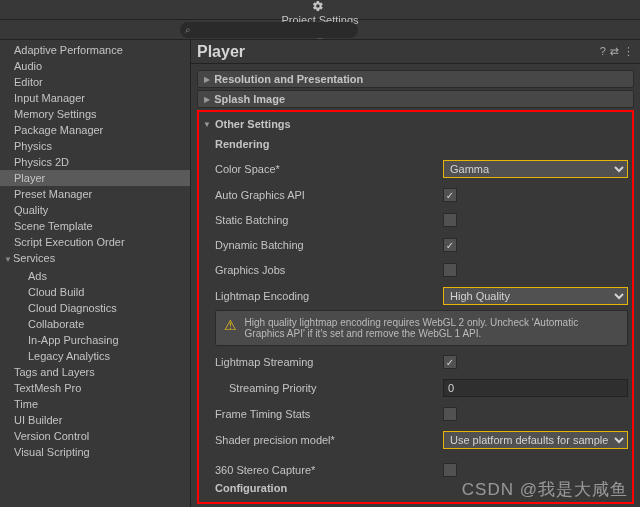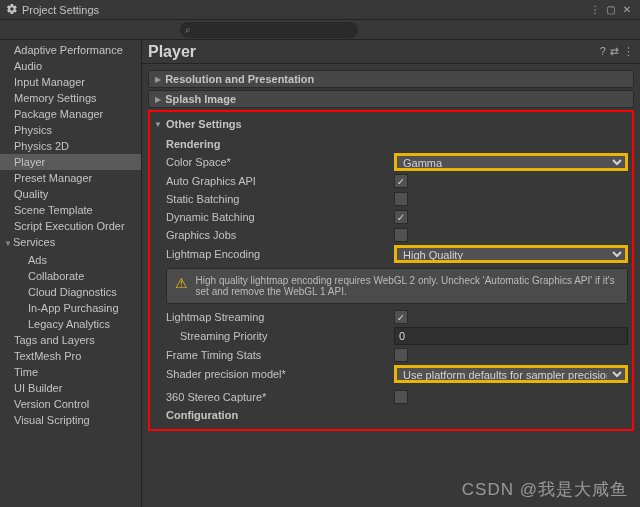--- a/index.html
+++ b/index.html
@@ -1,27 +1,27 @@
 <!DOCTYPE html>
 <html><head>
 <meta charset="utf-8">
 <style>
 * { box-sizing: border-box; margin: 0; padding: 0; font-family: Arial, sans-serif; }
 body { background: #383838; color: #c4c4c4; font-size: 11px; width: 640px; height: 507px; overflow: hidden; }
-.titlebar { background: #383838; height: 20px; display: flex; align-items: center; padding: 0 6px; border-bottom: 1px solid #222; }
+.titlebar { background: #383838; height: 20px; display: flex; align-items: center; padding: 0 6px; border-bottom: 1px solid #222; flex-direction: column; }
 .titlebar .gear { margin-right: 4px; }
 .titlebar .title { color: #c4c4c4; flex: 1; }
 .win-controls { display: flex; gap: 2px; }
 .win-controls span { width: 14px; height: 14px; display: flex; align-items: center; justify-content: center; color: #aaa; font-size: 10px; }
 .searchbar { background: #383838; height: 20px; display: flex; align-items: center; padding: 2px 2px 2px 180px; border-bottom: 1px solid #222; }
 .searchbar input { flex: 1; background: #2a2a2a; border: none; color: #c4c4c4; height: 16px; padding: 0 18px; border-radius: 8px; font-size: 11px; }
 .search-wrap { position: relative; flex: 1; }
 .search-wrap .mag { position: absolute; left: 5px; top: 2px; color: #888; font-size: 10px; }
 .main { display: flex; height: 467px; }
-.sidebar { width: 142px; background: #383838; border-right: 1px solid #222; overflow-y: auto; padding: 2px 0; }
+.sidebar { width: 191px; background: #383838; border-right: 1px solid #222; overflow-y: auto; padding: 2px 0; }
 .sidebar::-webkit-scrollbar { width: 12px; }
 .sidebar::-webkit-scrollbar-thumb { background: #5a5a5a; border-radius: 6px; }
 .sidebar::-webkit-scrollbar-track { background: #383838; }
 .sb-item { padding: 1px 4px 1px 14px; cursor: pointer; white-space: nowrap; line-height: 14px; }
 .sb-item.selected { background: #5a5a5a; }
 .sb-item.child { padding-left: 28px; }
 .sb-item .arrow { display: inline-block; width: 9px; margin-left: -10px; color: #888; font-size: 8px; }
 .content { flex: 1; background: #383838; display: flex; flex-direction: column; }
 .content-header { display: flex; align-items: center; padding: 2px 6px; height: 24px; border-bottom: 1px solid #222; }
 .content-header h1 { font-size: 16px; font-weight: bold; color: #d4d4d4; flex: 1; }
@@ -29,26 +29,26 @@
 .hdr-icons span { font-size: 11px; }
 .scroll-body { flex: 1; overflow-y: auto; padding: 4px 6px 4px 6px; }
 .scroll-body::-webkit-scrollbar { width: 12px; }
 .scroll-body::-webkit-scrollbar-thumb { background: #5a5a5a; border-radius: 6px; }
 .section-hdr { background: #474747; border: 1px solid #2a2a2a; padding: 2px 6px; margin: 2px 0; display: flex; align-items: center; cursor: pointer; border-radius: 2px; }
 .section-hdr .tri { font-size: 8px; margin-right: 4px; color: #999; }
 .section-hdr .lbl { font-weight: bold; color: #c4c4c4; }
 .redbox { border: 2px solid #f00; padding: 2px 4px 6px 4px; margin-top: 2px; }
 .redbox .section-hdr { background: transparent; border: none; padding: 2px 0; }
 .subhead { font-weight: bold; color: #c4c4c4; padding: 4px 0 2px 12px; }
-.row { display: flex; align-items: center; padding: 1px 0 1px 12px; min-height: 18px; }
+.row { display: flex; align-items: center; padding: 1px 0 1px 12px; min-height: 18px; margin-top: 7px; }
 .row .lbl { width: 228px; color: #c4c4c4; }
 .row .lbl.indent { padding-left: 14px; }
 .row .lbl.disabled { color: #7a7a7a; }
 .row .ctrl { flex: 1; }
-select { width: 100%; background: #515151; border: 3px solid #eab308; color: #d4d4d4; font-size: 11px; height: 18px; padding: 0 2px; }
+select { width: 100%; background: #515151; border: 1px solid #eab308; color: #d4d4d4; font-size: 11px; height: 18px; padding: 0 2px; }
 input[type=text].num { width: 100%; background: #2f2f2f; border: 1px solid #222; color: #d4d4d4; font-size: 11px; height: 18px; padding: 0 4px; }
 .chk { width: 14px; height: 14px; background: #515151; border: 1px solid #2a2a2a; display: flex; align-items: center; justify-content: center; color: #d4d4d4; font-size: 10px; }
 .warnbox { background: #4b4b4b; border: 1px solid #2a2a2a; margin: 4px 0 4px 12px; padding: 6px 8px; display: flex; gap: 8px; font-size: 10px; color: #bbb; border-radius: 2px; }
 .warnbox .warn-icon { color: #f5c518; font-size: 14px; flex-shrink: 0; }
 .disabled-val { color: #7a7a7a; font-size: 11px; padding-left: 2px; }
 .watermark { position: absolute; right: 12px; bottom: 6px; color: rgba(230,230,230,0.55); font-size: 17px; font-weight: 500; pointer-events: none; letter-spacing: 1px; }
 </style>
 </head>
 <body>
 
@@ -70,34 +70,36 @@
   <div class="search-wrap">
     <span class="mag">⌕</span>
     <input type="text" placeholder="" style="">
   </div>
 </div>
 
 <div class="main">
   <div class="sidebar" id="sidebar">
       <div class="sb-item"><span>Adaptive Performance</span></div>
       <div class="sb-item"><span>Audio</span></div>
+      <div class="sb-item"><span>Editor</span></div>
       <div class="sb-item"><span>Input Manager</span></div>
       <div class="sb-item"><span>Memory Settings</span></div>
       <div class="sb-item"><span>Package Manager</span></div>
       <div class="sb-item"><span>Physics</span></div>
       <div class="sb-item"><span>Physics 2D</span></div>
       <div class="sb-item selected"><span>Player</span></div>
       <div class="sb-item"><span>Preset Manager</span></div>
       <div class="sb-item"><span>Quality</span></div>
       <div class="sb-item"><span>Scene Template</span></div>
       <div class="sb-item"><span>Script Execution Order</span></div>
       <div class="sb-item"><span class="arrow">▼</span><span>Services</span></div>
       <div class="sb-item child"><span>Ads</span></div>
+      <div class="sb-item child"><span>Cloud Build</span></div>
+      <div class="sb-item child"><span>Cloud Diagnostics</span></div>
       <div class="sb-item child"><span>Collaborate</span></div>
-      <div class="sb-item child"><span>Cloud Diagnostics</span></div>
       <div class="sb-item child"><span>In-App Purchasing</span></div>
       <div class="sb-item child"><span>Legacy Analytics</span></div>
       <div class="sb-item"><span>Tags and Layers</span></div>
       <div class="sb-item"><span>TextMesh Pro</span></div>
       <div class="sb-item"><span>Time</span></div>
       <div class="sb-item"><span>UI Builder</span></div>
       <div class="sb-item"><span>Version Control</span></div>
       <div class="sb-item"><span>Visual Scripting</span></div>
     </div>
   <div class="content">

